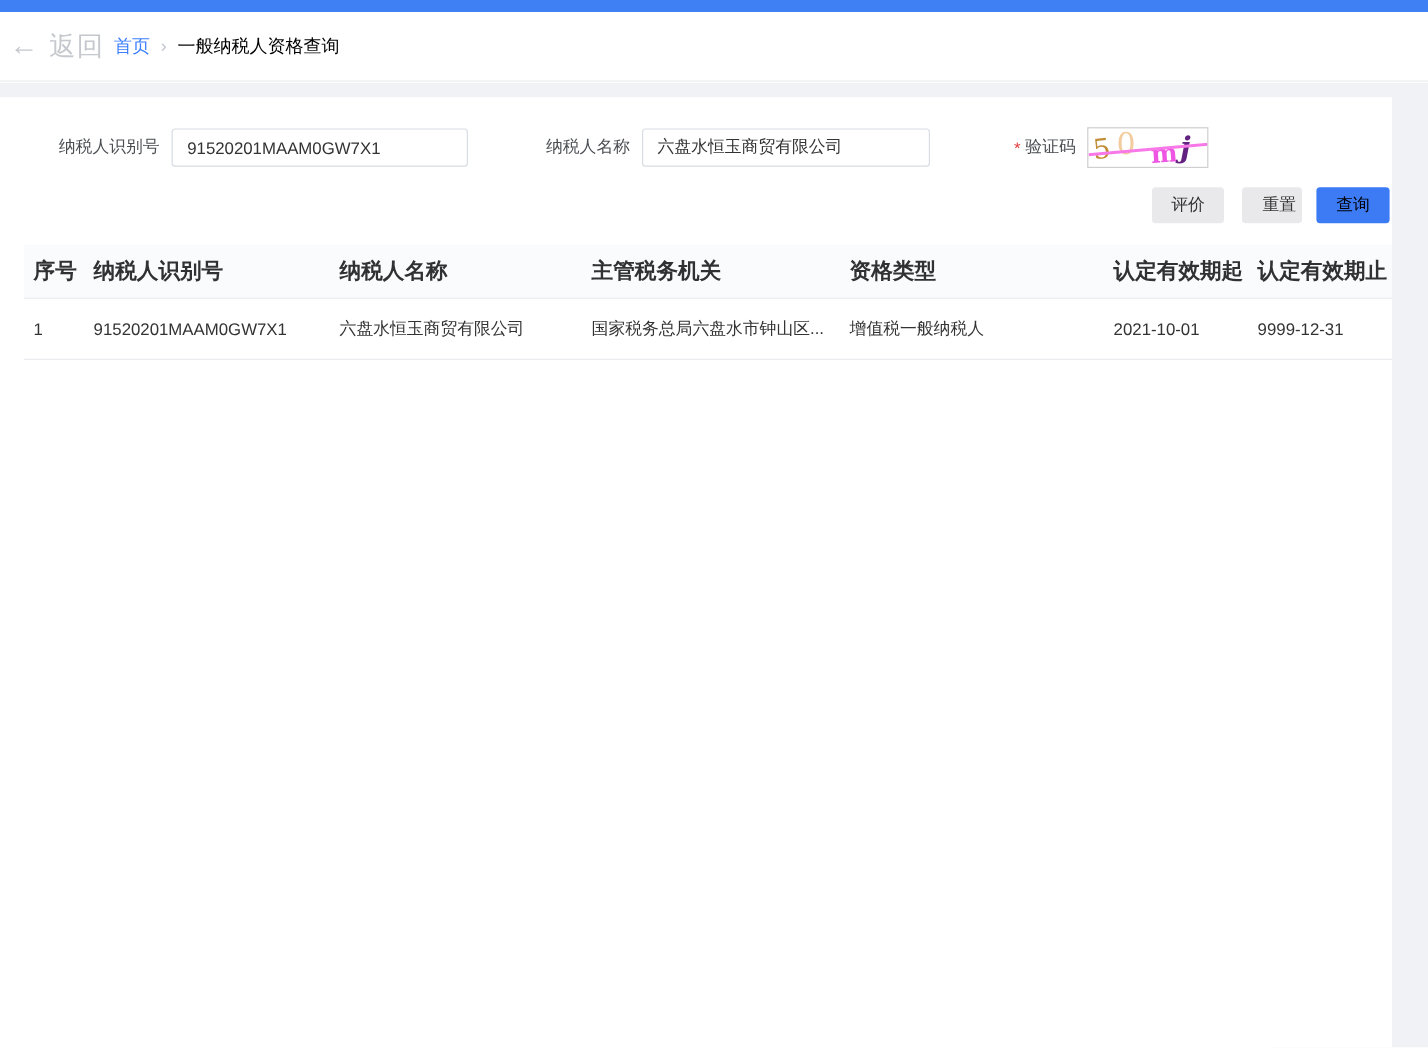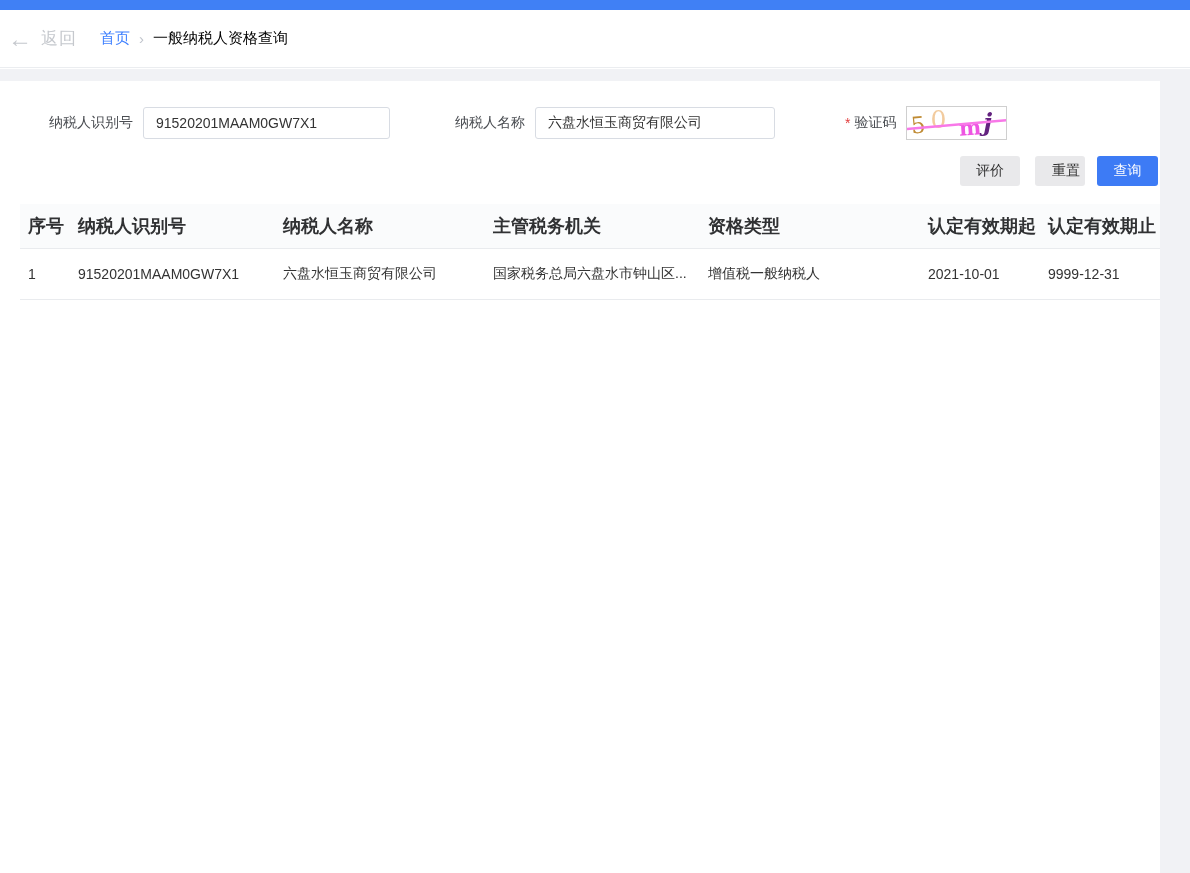--- a/index.html
+++ b/index.html
@@ -16,22 +16,22 @@
   .topbar { position: absolute; top: 0; left: 0; width: 1190px; height: 10px; background: #4080f5; }
 
   
   .header {
     position: absolute; top: 10px; left: 0; width: 1190px; height: 58px;
     background: #fff; border-bottom: 1px solid #ebedf0;
     display: flex; align-items: center;
   }
   .back { display: flex; align-items: center; color: #c5c8cd; margin-left: 8px; cursor: pointer; }
   .back-arrow { font-size: 24px; line-height: 1; }
-  .back-label { font-size: 17px; margin-left: 9px; letter-spacing: 1px; }
-  .breadcrumb { display: flex; align-items: center; margin-left: 23px; font-size: 15px; }
+  .back-label { font-size: 22px; margin-left: 9px; letter-spacing: 1px; }
+  .breadcrumb { display: flex; align-items: center; margin-left: 8px; font-size: 15px; }
   .crumb-home { color: #3d7fff; cursor: pointer; }
   .crumb-sep { color: #c0c4cc; margin: 0 9px; font-size: 15px; }
   .crumb-current { color: #000000; }
 
   
   .page-bg { position: absolute; top: 69px; left: 0; width: 1190px; height: 804px; background: #f1f2f5; }
 
   
   .panel {
     position: absolute; top: 81px; left: 0; width: 1160px; height: 792px;
@@ -69,21 +69,21 @@
 
   
   .btn-row { display: flex; justify-content: flex-end; align-items: center; margin-top: 17px; padding-right: 2px; }
   .btn {
     height: 30px; border: none; border-radius: 3px; font-size: 14px;
     font-family: "Liberation Sans", sans-serif; cursor: pointer; padding: 0; margin-left: 36px;
   }
   .btn-plain { background: #e9e9eb; color: #333; }
   .btn-evaluate { width: 60px; }
   .btn-reset { width: 50px; margin-left: 15px; padding-left: 12px; }
-  .btn-query { width: 61px; margin-left: 12px; background: #3d7bf5; color: #ffffff; }
+  .btn-query { width: 61px; margin-left: 12px; background: #3d7bf5; color: #000000; }
 
   
   .result-table {
     width: 1140px; margin-left: 20px; margin-top: 18px;
     border-collapse: collapse; table-layout: fixed;
   }
   .result-table th {
     height: 44px; background: #fafbfc; text-align: left;
     font-size: 18px; font-weight: bold; color: #303133;
     padding: 0 8px; border-bottom: 1px solid #e9ebee; white-space: nowrap; overflow: hidden;

